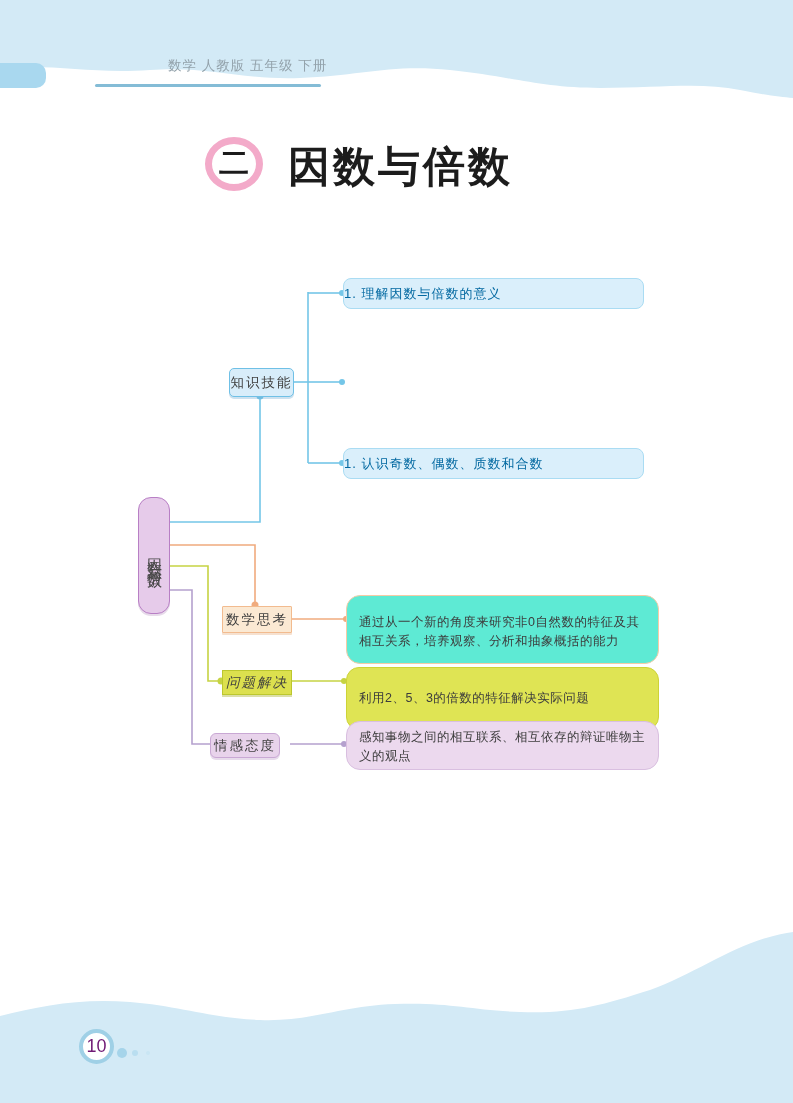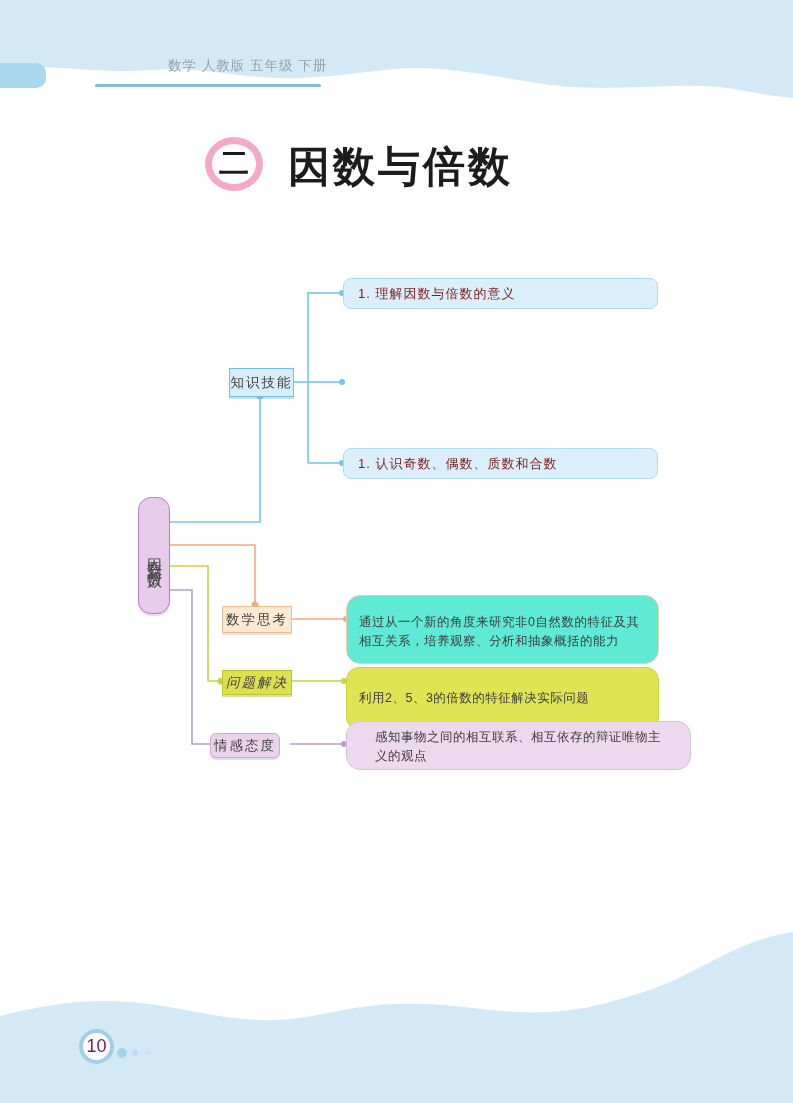--- a/index.html
+++ b/index.html
@@ -50,21 +50,21 @@
     writing-mode:vertical-rl;
     font-size:15px;letter-spacing:4px;color:#474747;
     box-shadow:0 2px 0 rgba(160,110,170,.25);
   }
   .branch-node{
     position:absolute;display:flex;align-items:center;justify-content:center;
     font-size:13.5px;color:#3f3f3f;letter-spacing:2px;
   }
   .node-knowledge{
     left:229px;top:368px;width:63px;height:27px;
-    background:#d8edfa;border:1.5px solid #6fc0e6;border-radius:0;
+    background:#d8edfa;border:1.5px solid #6fc0e6;border-radius:5px;
     box-shadow:0 2px 0 rgba(110,170,210,.35);
   }
   .node-thinking{
     left:222px;top:606px;width:68px;height:25px;
     background:#fbe9d3;border:1.5px solid #f2bb8f;border-radius:1px;
     box-shadow:0 2px 0 rgba(230,170,120,.35);
   }
   .node-problem{
     left:222px;top:670px;width:68px;height:23px;
     background:#dce04e;border:1.5px solid #bcc72e;border-radius:0;
@@ -73,42 +73,42 @@
   }
   .node-emotion{
     left:210px;top:733px;width:68px;height:23px;
     background:#e8d3eb;border:1.5px solid #c9a8d4;border-radius:6px;
     box-shadow:0 2px 0 rgba(175,135,190,.3);
   }
 
   .objective-item{
     position:absolute;left:343px;width:299px;height:29px;
     background:#daeffb;border:1px solid #aadcf3;border-radius:8px;
-    display:flex;align-items:center;padding-left:14px;
-    font-size:13px;color:#7f1d1d;letter-spacing:1px;
+    display:flex;align-items:center;
+    font-size:13px;color:#0369a1;letter-spacing:1px;
   }
   .item-1{top:278px;}
   .item-2{top:367px;}
   .item-3{top:448px;}
 
   .content-box{
     position:absolute;left:346px;width:287px;
     font-size:12.5px;color:#3c3c3c;letter-spacing:.5px;line-height:19px;
   }
   .content-thinking{
     top:595px;height:33px;padding:17px 12px;
     background:#5eead4;border:1px solid #f5cba6;border-radius:14px;
   }
   .content-problem{
     top:667px;height:29px;padding:16px 12px;
     background:#dfe454;border:1px solid #cdd337;border-radius:13px;
     display:flex;align-items:center;
   }
   .content-emotion{
-    top:721px;height:35px;padding:6px 28px;
+    top:721px;height:35px;padding:6px 12px;
     background:#ecd9ee;border:1px solid #d9bfe0;border-radius:14px;
   }
 
   
   .page-number-circle{
     position:absolute;left:79px;top:1029px;width:27px;height:27px;
     background:#ffffff;border:4px solid #9fd0e6;border-radius:50%;
     display:flex;align-items:center;justify-content:center;
     font-size:18px;color:#701a75;
   }

